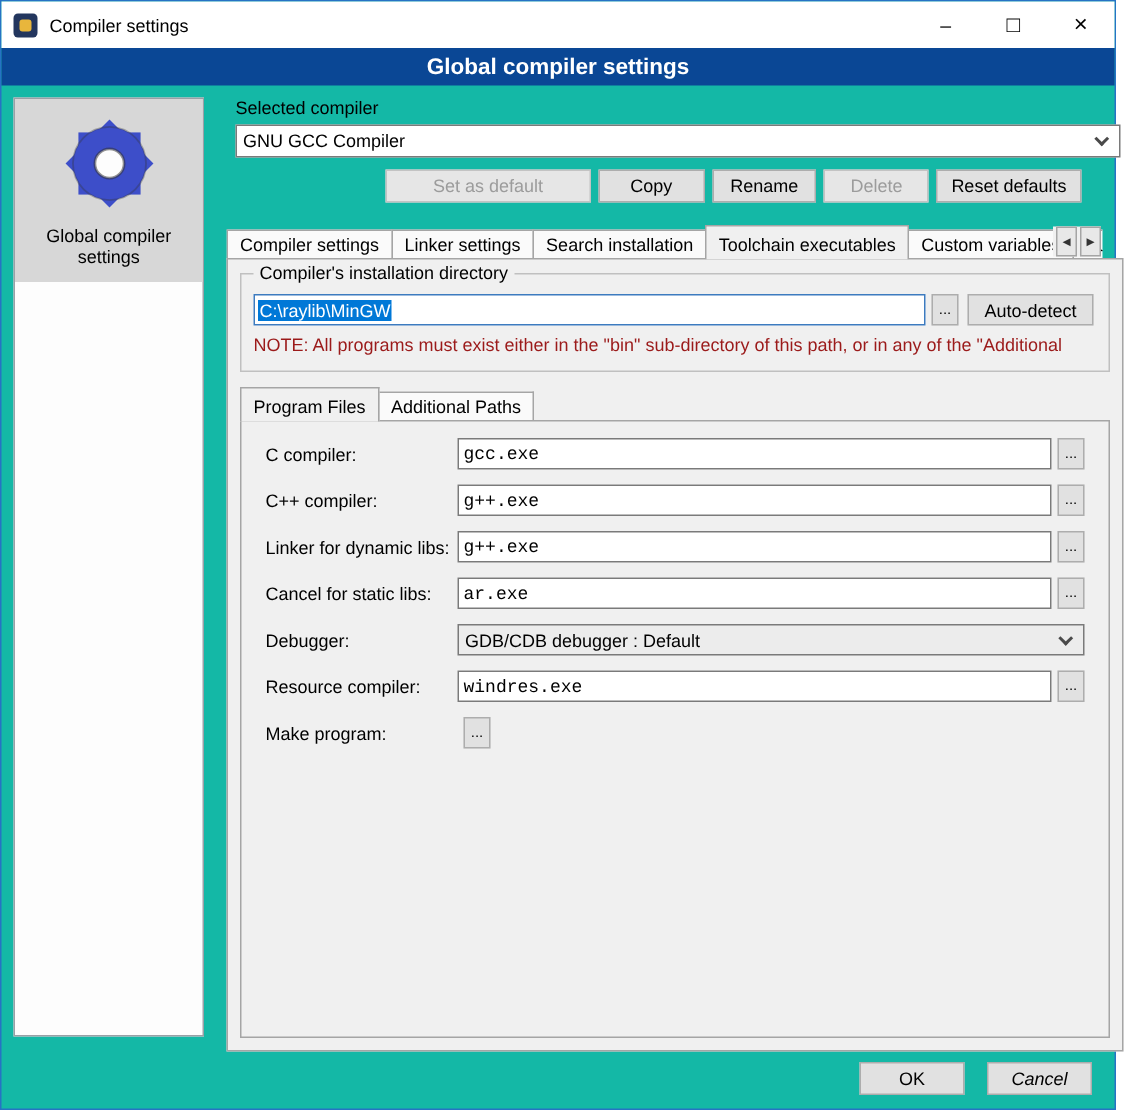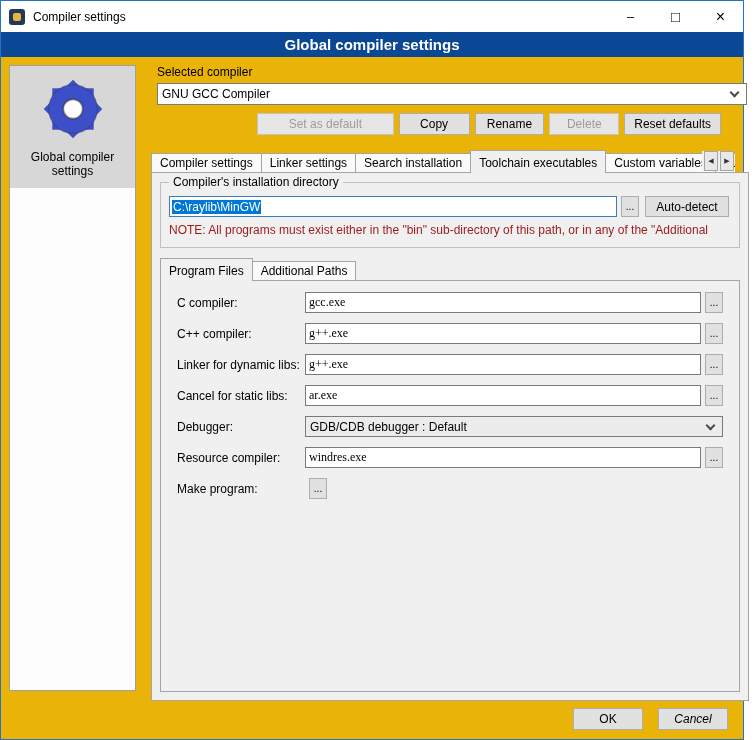--- a/index.html
+++ b/index.html
@@ -1,19 +1,19 @@
 <!DOCTYPE html>
 <html><head>
 <meta charset="utf-8">
 <style>
   * { margin:0; padding:0; box-sizing:border-box; }
   html,body { width:756px; height:740px; overflow:hidden; }
   body { font-family:"Liberation Sans", sans-serif; font-size:12px; color:#000; background:#fff; }
 
-  .window { position:relative; width:744px; height:740px; background:#eab308;
+  .window { position:relative; width:744px; height:740px; background:#14b8a6;
             border:1px solid #2673c4; }
 
   
   .titlebar { position:absolute; top:0; left:0; right:0; height:31px; background:#fff;
               display:flex; align-items:center; }
   .app-icon { width:16px; height:16px; margin:0 8px; background:#23365e; border-radius:3px;
               position:relative; }
   .app-icon::after { content:""; position:absolute; inset:4px; background:#e8b63c; border-radius:2px; }
   .title-text { font-size:12px; color:#000; }
   .win-controls { margin-left:auto; display:flex; height:100%; }
@@ -91,21 +91,21 @@
   .subtabstrip { position:absolute; left:8px; top:86px; height:22px; display:flex;
                  align-items:flex-end; }
   .subpanel { position:absolute; left:8px; top:107px; width:580px; height:412px;
               border:1px solid #a5a5a5; background:#f0f0f0; }
 
   
   .frow { position:absolute; left:16px; right:16px; height:21px; display:flex;
           align-items:center; }
   .frow .flabel { width:128px; font-size:12px; flex:0 0 auto; }
   .textbox { flex:1; height:21px; background:#fff; border:1px solid #7a7a7a;
-             font-size:12px; font-family:Liberation Serif, serif; padding:0 3px; }
+             font-size:12px; font-family:Liberation Mono, monospace; padding:0 3px; }
   .frow .combo { flex:1; height:21px; background:#ececec; }
   .r0{top:11px} .r1{top:42px} .r2{top:73px} .r3{top:104px} .r4{top:135px}
   .r5{top:166px} .r6{top:197px}
 
   
   .ok-btn { position:absolute; right:100px; top:707px; width:70px; }
   .cancel-btn { position:absolute; right:15px; top:707px; width:70px;font-style:italic; }
 </style>
 </head>
 <body>

